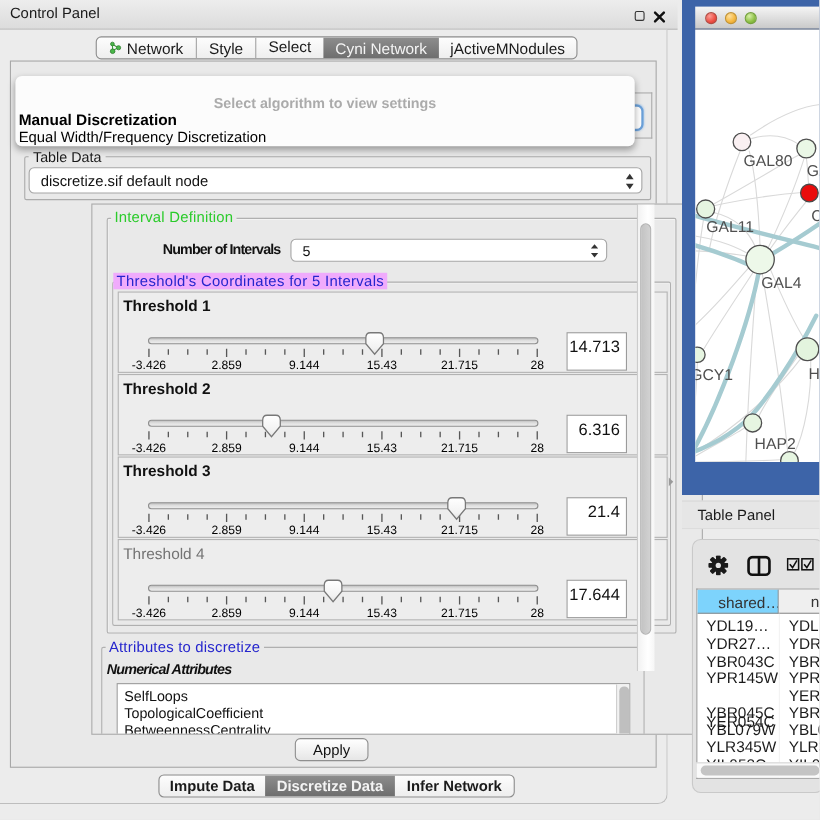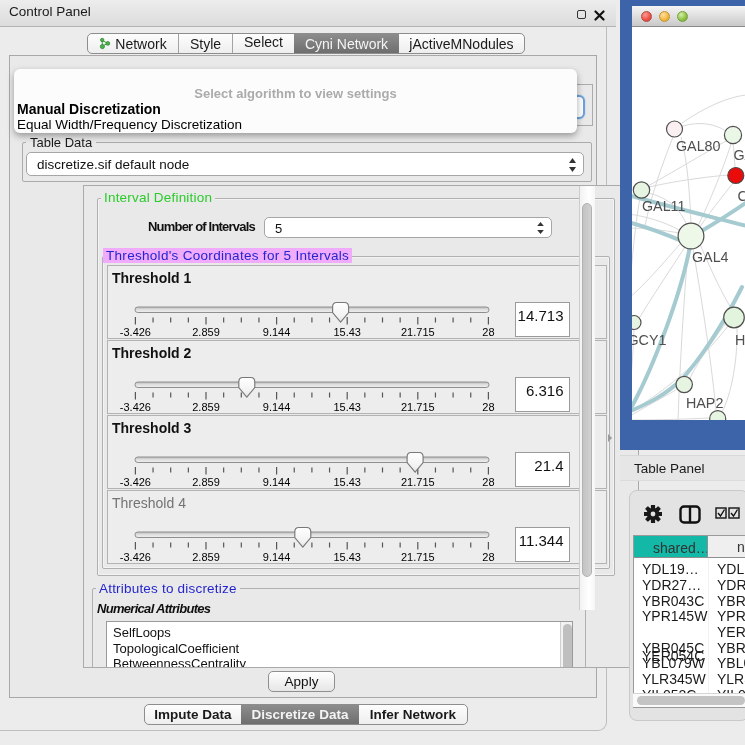--- a/index.html
+++ b/index.html
@@ -194,21 +194,21 @@
           <path d="M27.40 25 L27.40 32.5 M45.05 25.5 L45.05 30.5 M62.70 25.5 L62.70 30.5 M80.35 25.5 L80.35 30.5 M98.00 25 L98.00 32.5 M115.65 25.5 L115.65 30.5 M133.30 25.5 L133.30 30.5 M150.95 25.5 L150.95 30.5 M168.60 25 L168.60 32.5 M186.25 25.5 L186.25 30.5 M203.90 25.5 L203.90 30.5 M221.55 25.5 L221.55 30.5 M239.20 25 L239.20 32.5 M256.85 25.5 L256.85 30.5 M274.50 25.5 L274.50 30.5 M292.15 25.5 L292.15 30.5 M309.80 25 L309.80 32.5 M327.45 25.5 L327.45 30.5 M345.10 25.5 L345.10 30.5 M362.75 25.5 L362.75 30.5 M380.40 25 L380.40 32.5" stroke="#575757" stroke-width="1.2" fill="none"></path>
           <text x="27.4" y="43.5" text-anchor="middle" font-size="11px" fill="#000" font-family="Liberation Sans, sans-serif">-3.426</text>
           <text x="98.0" y="43.5" text-anchor="middle" font-size="11px" fill="#000" font-family="Liberation Sans, sans-serif">2.859</text>
           <text x="168.6" y="43.5" text-anchor="middle" font-size="11px" fill="#000" font-family="Liberation Sans, sans-serif">9.144</text>
           <text x="239.2" y="43.5" text-anchor="middle" font-size="11px" fill="#000" font-family="Liberation Sans, sans-serif">15.43</text>
           <text x="309.8" y="43.5" text-anchor="middle" font-size="11px" fill="#000" font-family="Liberation Sans, sans-serif">21.715</text>
           <text x="380.4" y="43.5" text-anchor="middle" font-size="11px" fill="#000" font-family="Liberation Sans, sans-serif">28</text>
           <path transform="translate(194.8,0)" d="M -8 15 Q -8 10.5 -4 10.5 L 4 10.5 Q 8 10.5 8 15 L 8 20.5 L 0 30 L -8 20.5 Z" fill="url(#thd)" stroke="#787878" stroke-width="1.15"></path>
         </svg>
       <div class="abs" style="left:406.5px;top:36px;width:55px;height:34.5px;background:#fff;border:1px solid #9b9b9b;
-           font-size:15px;color:#111;text-align:right;line-height:26px;padding-right:5px;">11.344</div>
+           font-size:15px;color:#111;text-align:right;line-height:26px;padding-right:5px;">17.644</div>
     </div>
 
     <div class="abs" style="left:8px;top:402px;width:494px;height:95px;border:1px solid #b0b0b0;border-radius:2px;"></div>
     <span class="abs" style="left:12px;top:395px;font-size:13.5px;color:#2525cd;background:#e9e9e9;padding:0 3px;letter-spacing:0.2px;">Attributes to discretize</span>
     <span class="abs" style="left:13px;top:415px;font-size:13px;font-weight:bold;color:#111;letter-spacing:-0.7px;font-style:italic;">Numerical Attributes</span>
     <div class="abs" style="left:22px;top:435px;width:467px;height:47px;background:#fff;border:1px solid #9a9a9a;overflow:hidden;">
       <span class="abs" style="left:6px;top:3px;font-size:13px;color:#111;">SelfLoops</span>
       <span class="abs" style="left:6px;top:18.5px;font-size:13px;color:#111;">TopologicalCoefficient</span>
       <span class="abs" style="left:6px;top:34px;font-size:13px;color:#111;">BetweennessCentrality</span>
       <div class="abs" style="left:453px;top:0;width:14px;height:47px;background:#f2f2f2;border-left:1px solid #cfcfcf;"></div>
@@ -348,21 +348,21 @@
 </svg>
 <svg class="abs" style="left:715px;top:507px;" width="26" height="13" viewBox="0 0 26 13">
   <rect x="1" y="1" width="10" height="10" fill="none" stroke="#111" stroke-width="1.4"></rect>
   <path d="M3 6 L5.5 9 L9.5 2.5" stroke="#111" stroke-width="1.4" fill="none"></path>
   <rect x="14" y="1" width="10" height="10" fill="none" stroke="#111" stroke-width="1.4"></rect>
   <path d="M16 6 L18.5 9 L22.5 2.5" stroke="#111" stroke-width="1.4" fill="none"></path>
 </svg>
 
 <div class="abs" id="tbl" style="left:633px;top:535px;width:112px;height:173px;background:#fff;
      border:1px solid #9a9a9a;border-right:none;overflow:hidden;font-size:13.5px;color:#1b1b1b;">
-  <div class="abs" style="left:0;top:0;width:74px;height:22px;background:#14b8a6;
+  <div class="abs" style="left:0;top:0;width:74px;height:22px;background:#7dd3fc;
        border-right:1px solid #8f8f8f;border-bottom:1px solid #8f8f8f;
        overflow:hidden;">
     <span class="abs" style="left:19px;top:3.5px;color:#333;font-size:14px;">shared…</span>
     </div>
   <div class="abs" style="left:74px;top:0;width:38px;height:22px;background:#efefef;
        border-bottom:1px solid #8f8f8f;overflow:hidden;">
     <span class="abs" style="left:29px;top:3px;color:#333;font-size:14px;">na</span>
     </div>
   <div class="abs" style="left:73.5px;top:22px;width:1px;height:151px;background:#f2f2f2;"></div>
   <span class="abs" style="left:8px;top:25.0px;font-size:14px;">YDL19…</span>

